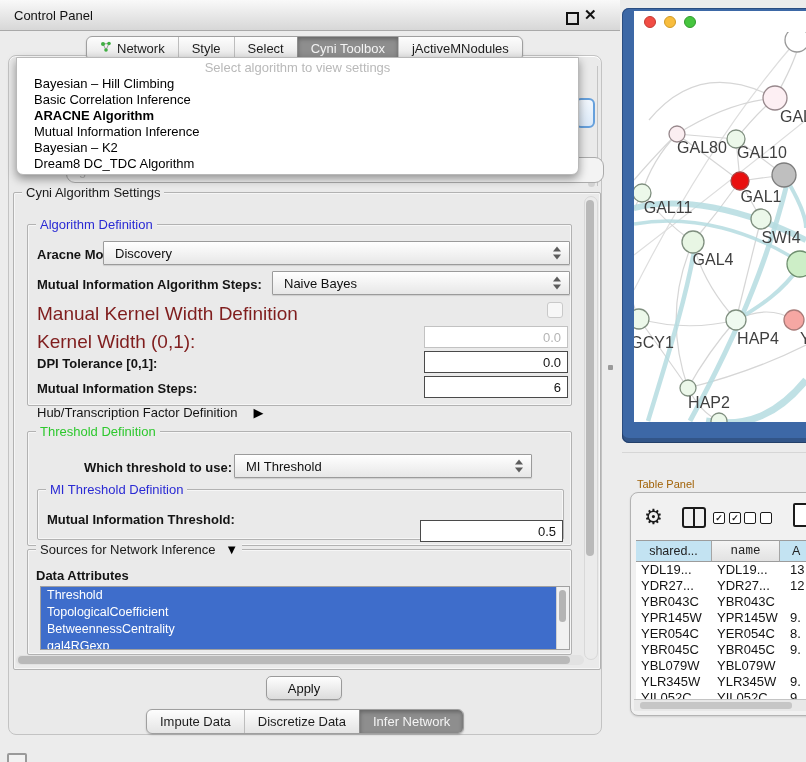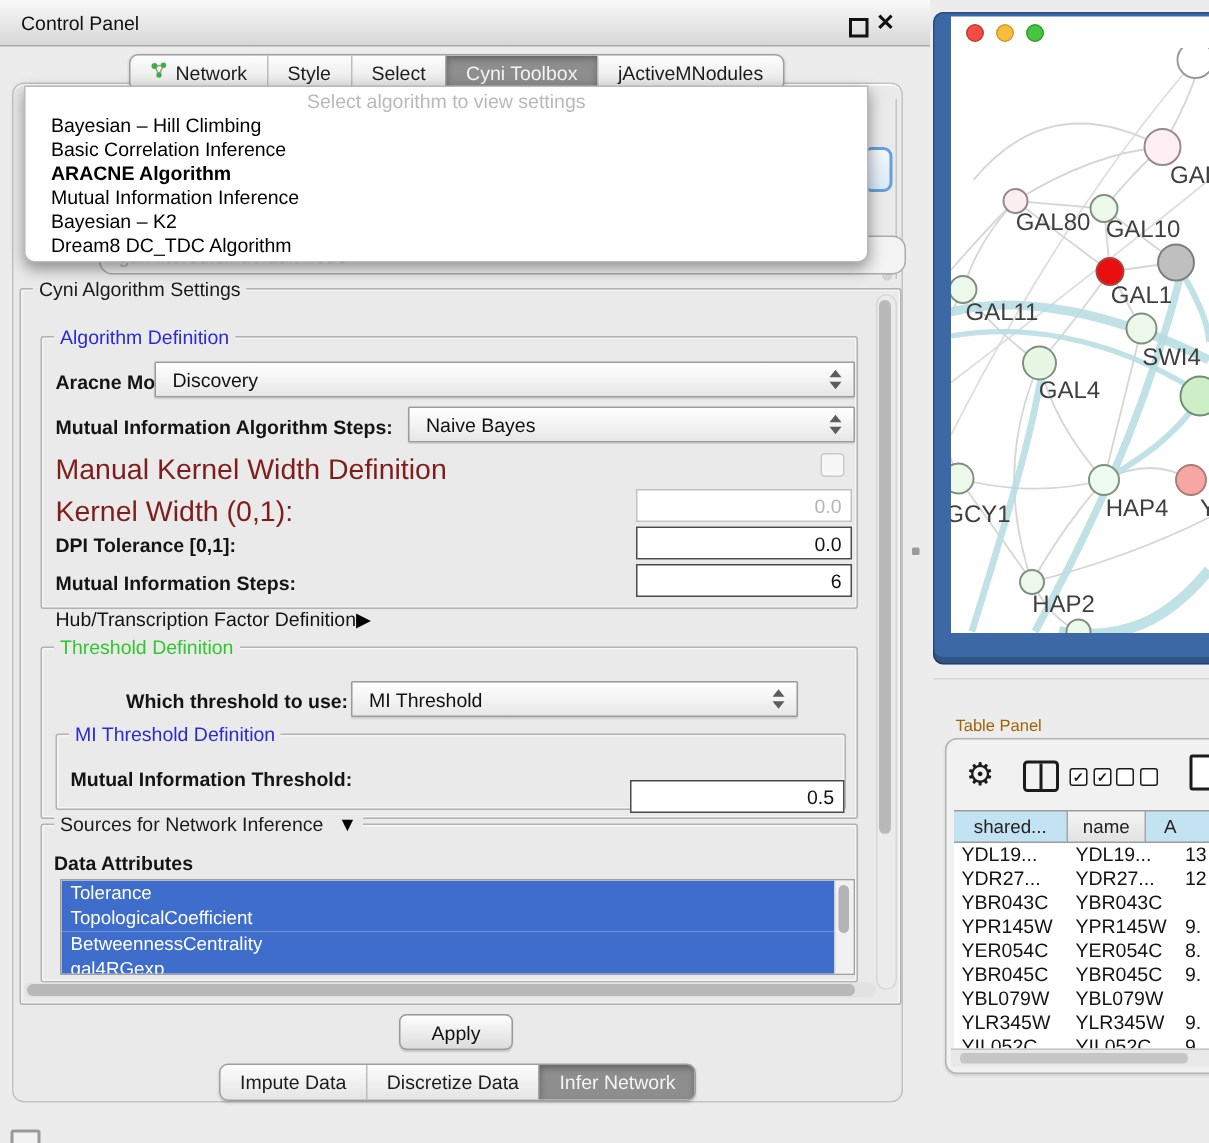--- a/index.html
+++ b/index.html
@@ -213,21 +213,21 @@
   </div>
   <div class="abs blab" style="left:37px;top:356px">DPI Tolerance [0,1]:</div>
   <div class="abs tfield" style="left:424px;top:351px;width:130px;height:20px">
     <span>0.0</span>
   </div>
   <div class="abs blab" style="left:37px;top:381px">Mutual Information Steps:</div>
   <div class="abs tfield" style="left:424px;top:376px;width:130px;height:20px">
     <span>6</span>
   </div>
 
-  <div class="abs" style="left:37px;top:405px;display:flex;align-items:flex-end;gap:0">
+  <div class="abs" style="left:37px;top:405px;display:flex;align-items:flex-end;gap:16px">
     <span style="font-size:13px;color:#141414">Hub/Transcription Factor Definition</span>
     <span style="font-size:13px;color:#000">▶</span>
   </div>
 
   <div class="abs fieldset" style="left:27px;top:431px;width:543px;height:113px">
     <span class="legend green">Threshold Definition</span>
   </div>
   <div class="abs blab" style="left:84px;top:460px">Which threshold to use:</div>
   <div class="abs combo" style="left:234px;top:454px;width:263px;height:22px">
     <span>MI Threshold</span>
@@ -243,21 +243,21 @@
 
   <div class="abs fieldset" style="left:27px;top:549px;width:543px;height:104px">
     <span class="legend">
       <span>Sources for Network Inference</span>
       <span style="margin-left:6px;color:#000">▼</span>
     </span>
   </div>
   <div class="abs blab" style="left:36px;top:568px">Data Attributes</div>
   <div class="abs" id="attr-list">
     <ul id="attr-list-ul">
-        <li>Tolerance</li>
+        <li>Threshold</li>
         <li>TopologicalCoefficient</li>
         <li>BetweennessCentrality</li>
         <li>gal4RGexp</li>
       </ul>
     <div id="attr-scroll">
       <div class="sb-thumb"></div>
     </div>
   </div>
   <div class="abs" id="src-hscroll">
     <div class="sb-thumb"></div>
@@ -359,21 +359,21 @@
     <span class="cb">✓</span>
   </div>
   <div class="abs cbpair" id="tb-unchecks">
     <span class="cb"></span>
     <span class="cb"></span>
   </div>
   <div class="abs" id="tb-page"></div>
 
   <div class="abs thead" id="table-head">
       <div class="th sel" style="width: 76px;">shared...</div>
-      <div class="th" style="width: 52px;">name</div>
+      <div class="th" style="width: 68px; font-family: Liberation Mono, monospace;">name</div>
       <div class="th sel" style="width: 76px; justify-content: flex-start; padding-left: 12px;">A</div>
     </div>
   <div class="abs" id="table-body">
       <div class="trow">
         <div class="td" style="width: 76px;">YDL19...</div>
         <div class="td" style="width: 76px;">YDL19...</div>
         <div class="td" style="width: 76px; padding-left: 2px;">13</div>
       </div>
       <div class="trow">
         <div class="td" style="width: 76px;">YDR27...</div>

